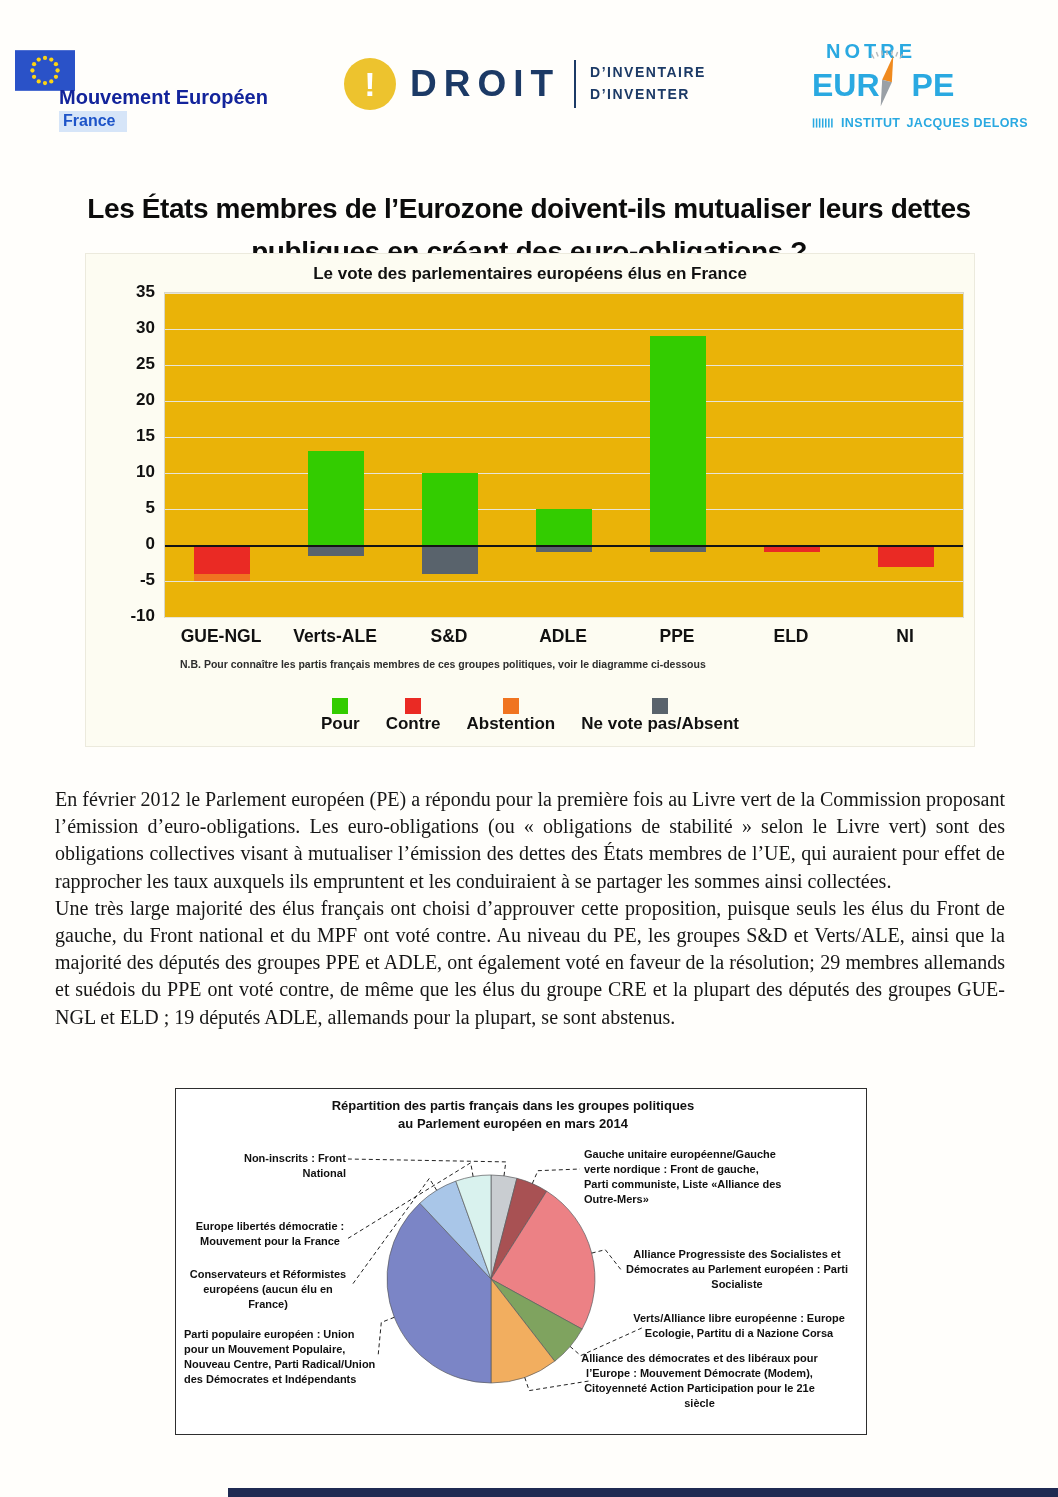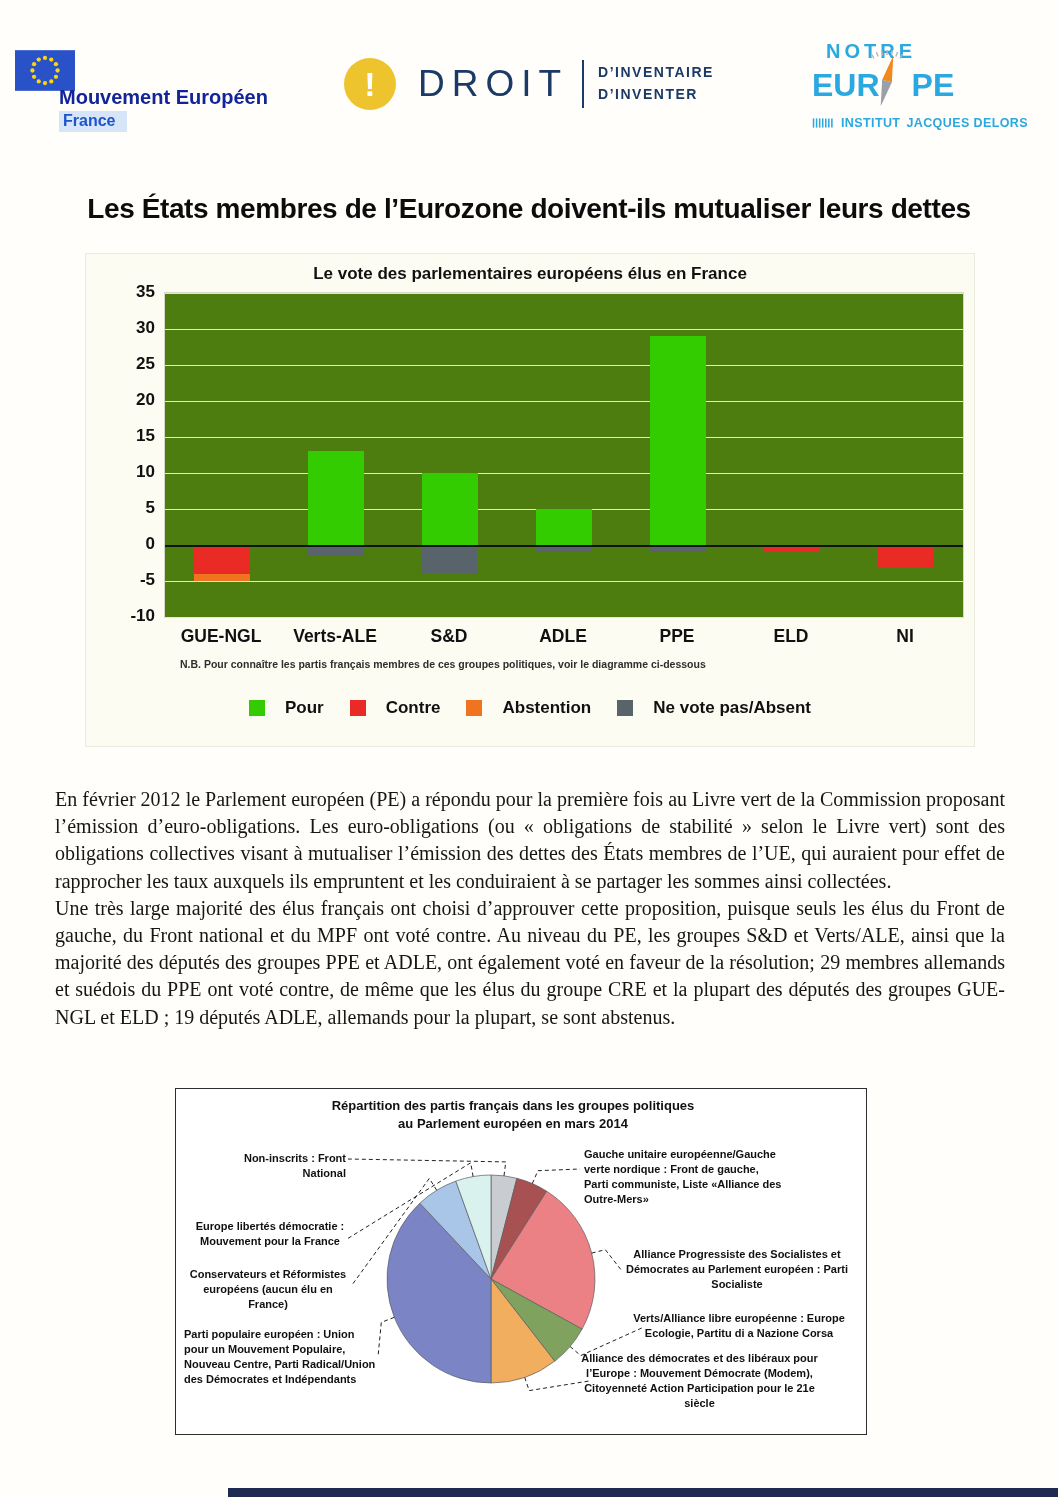--- a/index.html
+++ b/index.html
@@ -8,52 +8,52 @@
 
   
   .logo-me{position:absolute;left:15px;top:50px;width:290px;height:90px;}
   .me-flag{position:absolute;left:0;top:0;width:60px;height:41px;}
   .me-name{position:absolute;left:44px;top:36px;font-size:20px;font-weight:bold;color:#13249b;white-space:nowrap;}
   .me-country{position:absolute;left:44px;top:61px;font-size:16px;font-weight:bold;color:#1d54c8;
               background:#d6e5f8;padding:1px 12px 2px 4px;}
   .logo-droit{position:absolute;left:344px;top:58px;display:flex;align-items:center;gap:14px;}
   .droit-bang{width:52px;height:52px;border-radius:50%;background:#edc32e;color:#ffffff;
               font-size:34px;font-weight:bold;display:flex;align-items:center;justify-content:center;}
-  .droit-word{font-size:37px;font-weight:normal;color:#1c3a66;letter-spacing:7px;margin-left:8px;}
+  .droit-word{font-size:37px;font-weight:bold;color:#1c3a66;letter-spacing:7px;}
   .droit-sep{width:2px;height:48px;background:#1c3a66;}
   .droit-lines{font-size:14px;font-weight:bold;color:#1c3a66;letter-spacing:1.5px;line-height:1.55;}
   .logo-ne{position:absolute;left:812px;top:40px;width:216px;color:#2aa9e1;}
   .ne-notre{margin-left:14px;font-size:20px;font-weight:bold;letter-spacing:4px;}
   .ne-row{position:relative;margin-top:4px;font-size:32px;font-weight:bold;white-space:nowrap;}
   .ne-eur{margin-right:32px;}
   .ne-compass{position:absolute;left:58px;top:-40px;width:36px;height:108px;}
   .ne-bottom{margin-top:12px;display:flex;align-items:center;gap:6px;font-size:12.5px;font-weight:bold;letter-spacing:.4px;white-space:nowrap;}
 
   
   .main-title{position:absolute;top:168px;left:0;right:0;text-align:center;
               font-size:28px;font-weight:bold;color:#0c0c0c;line-height:1.55;letter-spacing:-.4px;}
   .main-title div{white-space:nowrap;}
 
   
   .bar-panel{position:absolute;left:85px;top:253px;width:888px;height:492px;
              background:#fdfcf2;border:1px solid #eceadd;}
   .bar-title{position:absolute;top:10px;left:0;right:0;text-align:center;font-weight:bold;font-size:17px;}
-  .bar-plot{position:absolute;left:78px;top:38px;width:798px;height:324px;background:#4d7c0f;border:1px solid #d8d6c8;}
+  .bar-plot{position:absolute;left:78px;top:38px;width:798px;height:324px;background:#eab308;border:1px solid #d8d6c8;}
   .gridline{position:absolute;left:0;right:0;height:1px;background:#e7e5d8;}
   .gridline.zero{height:2px;background:#141414;z-index:2;}
   .ytick{position:absolute;left:-58px;width:48px;text-align:right;font-size:17px;font-weight:bold;
          color:#111;transform:translateY(-55%);}
   .bar-cols{position:absolute;left:0;top:0;width:100%;height:100%;display:flex;z-index:1;}
   .bar-col{flex:1;position:relative;}
   .bar-seg{position:absolute;left:50%;transform:translateX(-50%);width:56px;}
   .bar-xlabels{position:absolute;left:78px;top:372px;width:798px;display:flex;}
   .bar-xlabels .xlabel{flex:1;text-align:center;font-weight:bold;font-size:17.5px;}
   .bar-note{position:absolute;left:94px;top:404px;font-size:10.5px;font-weight:bold;color:#2e2e2e;}
   .bar-legend{position:absolute;left:0;right:0;top:444px;display:flex;justify-content:center;gap:26px;align-items:center;}
-  .legend-item{display:flex;align-items:center;gap:20px;font-weight:bold;font-size:17px;}
+  .legend-item{display:flex;align-items:center;gap:0;font-weight:bold;font-size:17px;flex-direction:column;}
   .legend-swatch{width:16px;height:16px;display:inline-block;}
 
   
   .body-text{position:absolute;left:55px;top:786px;width:950px;
              font-family:Liberation Serif, serif;font-size:20px;line-height:1.36;
              color:#161616;text-align:justify;}
   .body-text p{margin:0;}
 
   
   .pie-panel{position:absolute;left:175px;top:1088px;width:690px;height:345px;background:#ffffff;border:1px solid #2e2e2e;}
@@ -143,20 +143,21 @@
           </g>
         </svg>
         <span>INSTITUT</span>
         <span>JACQUES DELORS</span>
       </div>
     </div>
   </header>
 
   <h1 class="main-title">
     <div>Les États membres de l’Eurozone doivent-ils mutualiser leurs dettes</div>
+    <div>publiques en créant des euro-obligations ?</div>
   </h1>
 
   <section class="bar-panel">
     <div class="bar-title">Le vote des parlementaires européens élus en France</div>
     <div class="bar-plot">
         <div class="gridline" style="top: 0%;"></div>
         <div class="ytick" style="top: 0%;">35</div>
         <div class="gridline" style="top: 11.1111%;"></div>
         <div class="ytick" style="top: 11.1111%;">30</div>
         <div class="gridline" style="top: 22.2222%;"></div>

